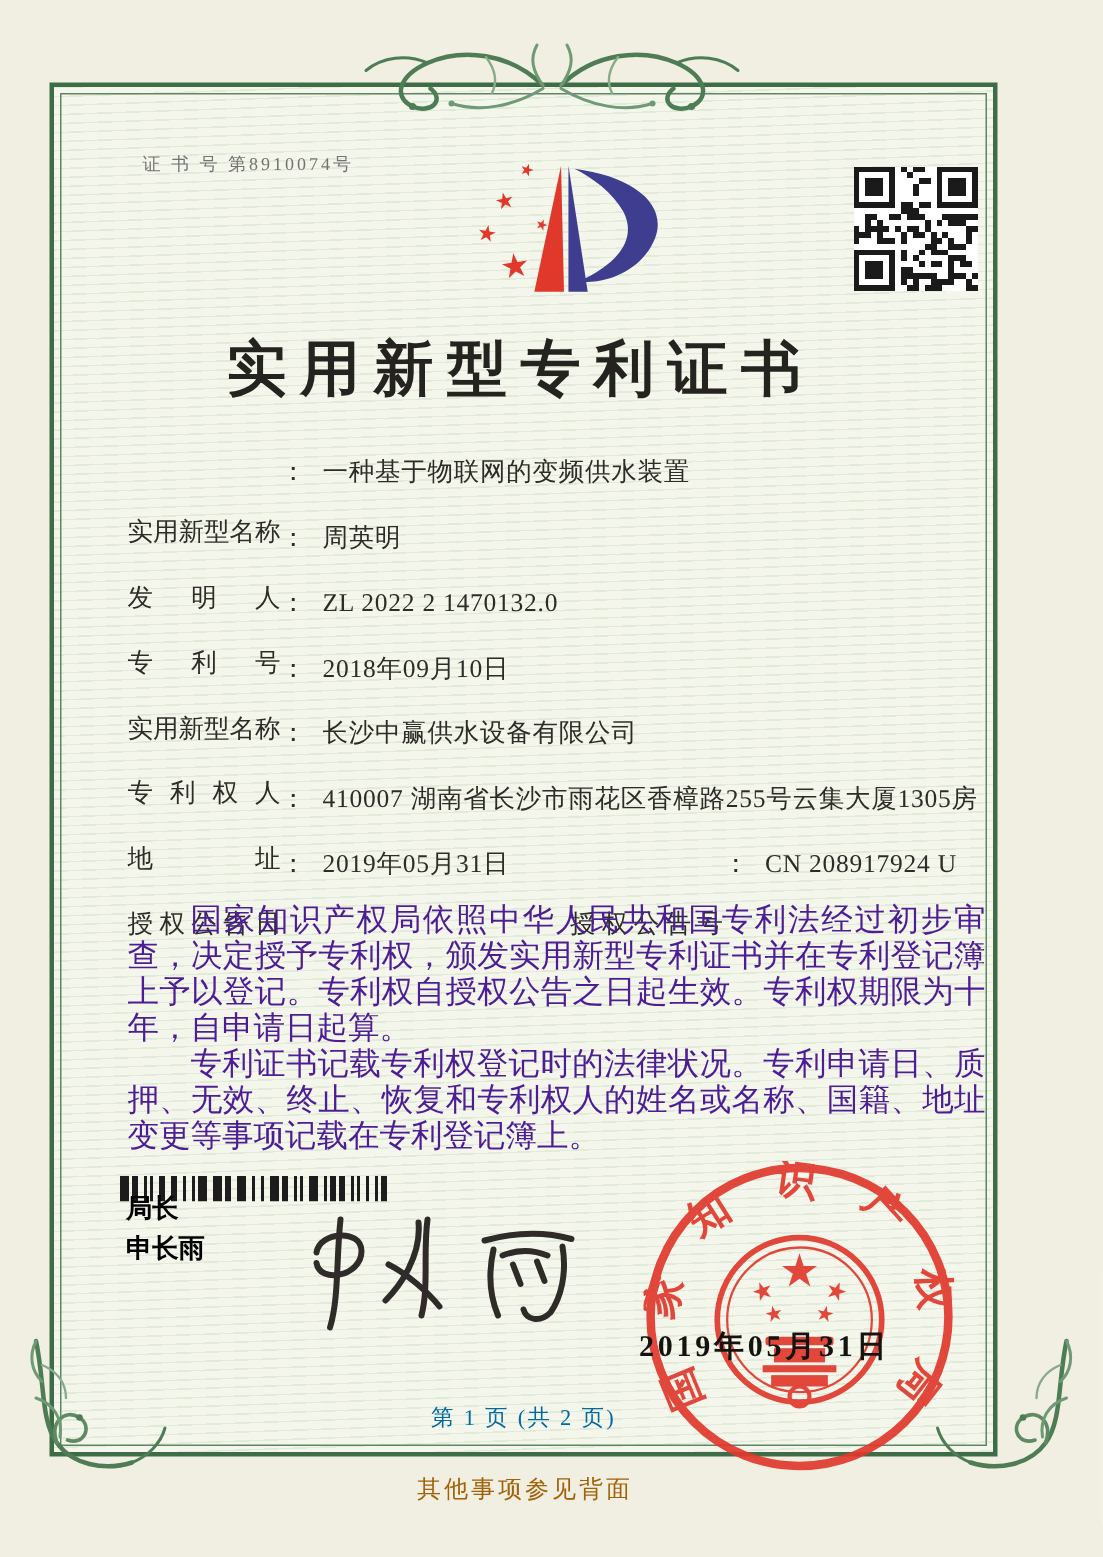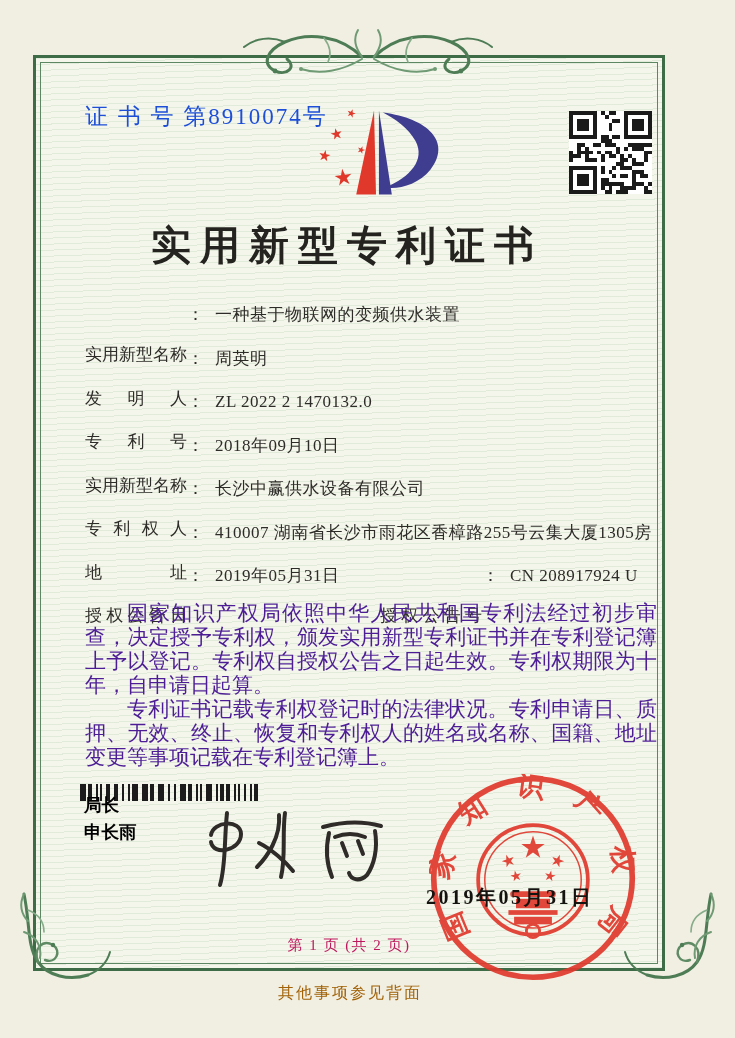--- a/index.html
+++ b/index.html
@@ -22,22 +22,22 @@
   .border-inner{
     position:absolute;inset:4px;border:1px solid #5d8763;
   }
   .ornament{position:absolute;pointer-events:none;}
   .ornament-top{left:240px;top:26px;width:256px;height:60px;}
   .corner{width:104px;height:96px;}
   .corner-left{left:14px;top:892px;}
   .corner-right{left:617px;top:892px;}
 
   .cert-no{
-    position:absolute;left:85px;top:101px;
-    font-size:23px;color:#1d4ed8;letter-spacing:2px;white-space:nowrap;
+    position:absolute;left:95px;top:101px;
+    font-size:12px;color:#737373;letter-spacing:2px;white-space:nowrap;
   }
   .logo{position:absolute;left:292px;top:98px;width:168px;height:100px;}
   .qr{position:absolute;left:569px;top:111px;width:83px;height:83px;}
   .title{
     position:absolute;left:33px;top:218px;width:628px;
     text-align:center;font-size:40px;font-weight:bold;color:#24231f;
     letter-spacing:9px;white-space:nowrap;
   }
 
   .fields{position:absolute;left:85px;top:303px;right:55px;font-size:17px;color:#2e2c28;}
@@ -57,21 +57,21 @@
   .officer{position:absolute;left:84px;top:792px;font-size:17.5px;color:#000000;line-height:27px;font-weight:bold;}
   .signature{position:absolute;left:193px;top:803px;width:205px;height:92px;}
 
   .seal{position:absolute;left:429px;top:774px;width:208px;height:208px;opacity:.92;}
   .seal-date{
     position:absolute;left:426px;top:884px;
     font-size:20px;font-weight:bold;color:#15130f;letter-spacing:2.5px;white-space:nowrap;z-index:5;
   }
   .pagination{
     position:absolute;left:33px;top:936px;width:632px;text-align:center;
-    font-size:15px;color:#be185d;letter-spacing:1.5px;
+    font-size:15px;color:#0369a1;letter-spacing:1.5px;
   }
   .footer-note{
     position:absolute;left:20px;top:983px;width:660px;text-align:center;
     font-size:16px;color:#a16207;letter-spacing:2px;
   }
 </style>
 </head>
 <body>
 
 <div class="page">

